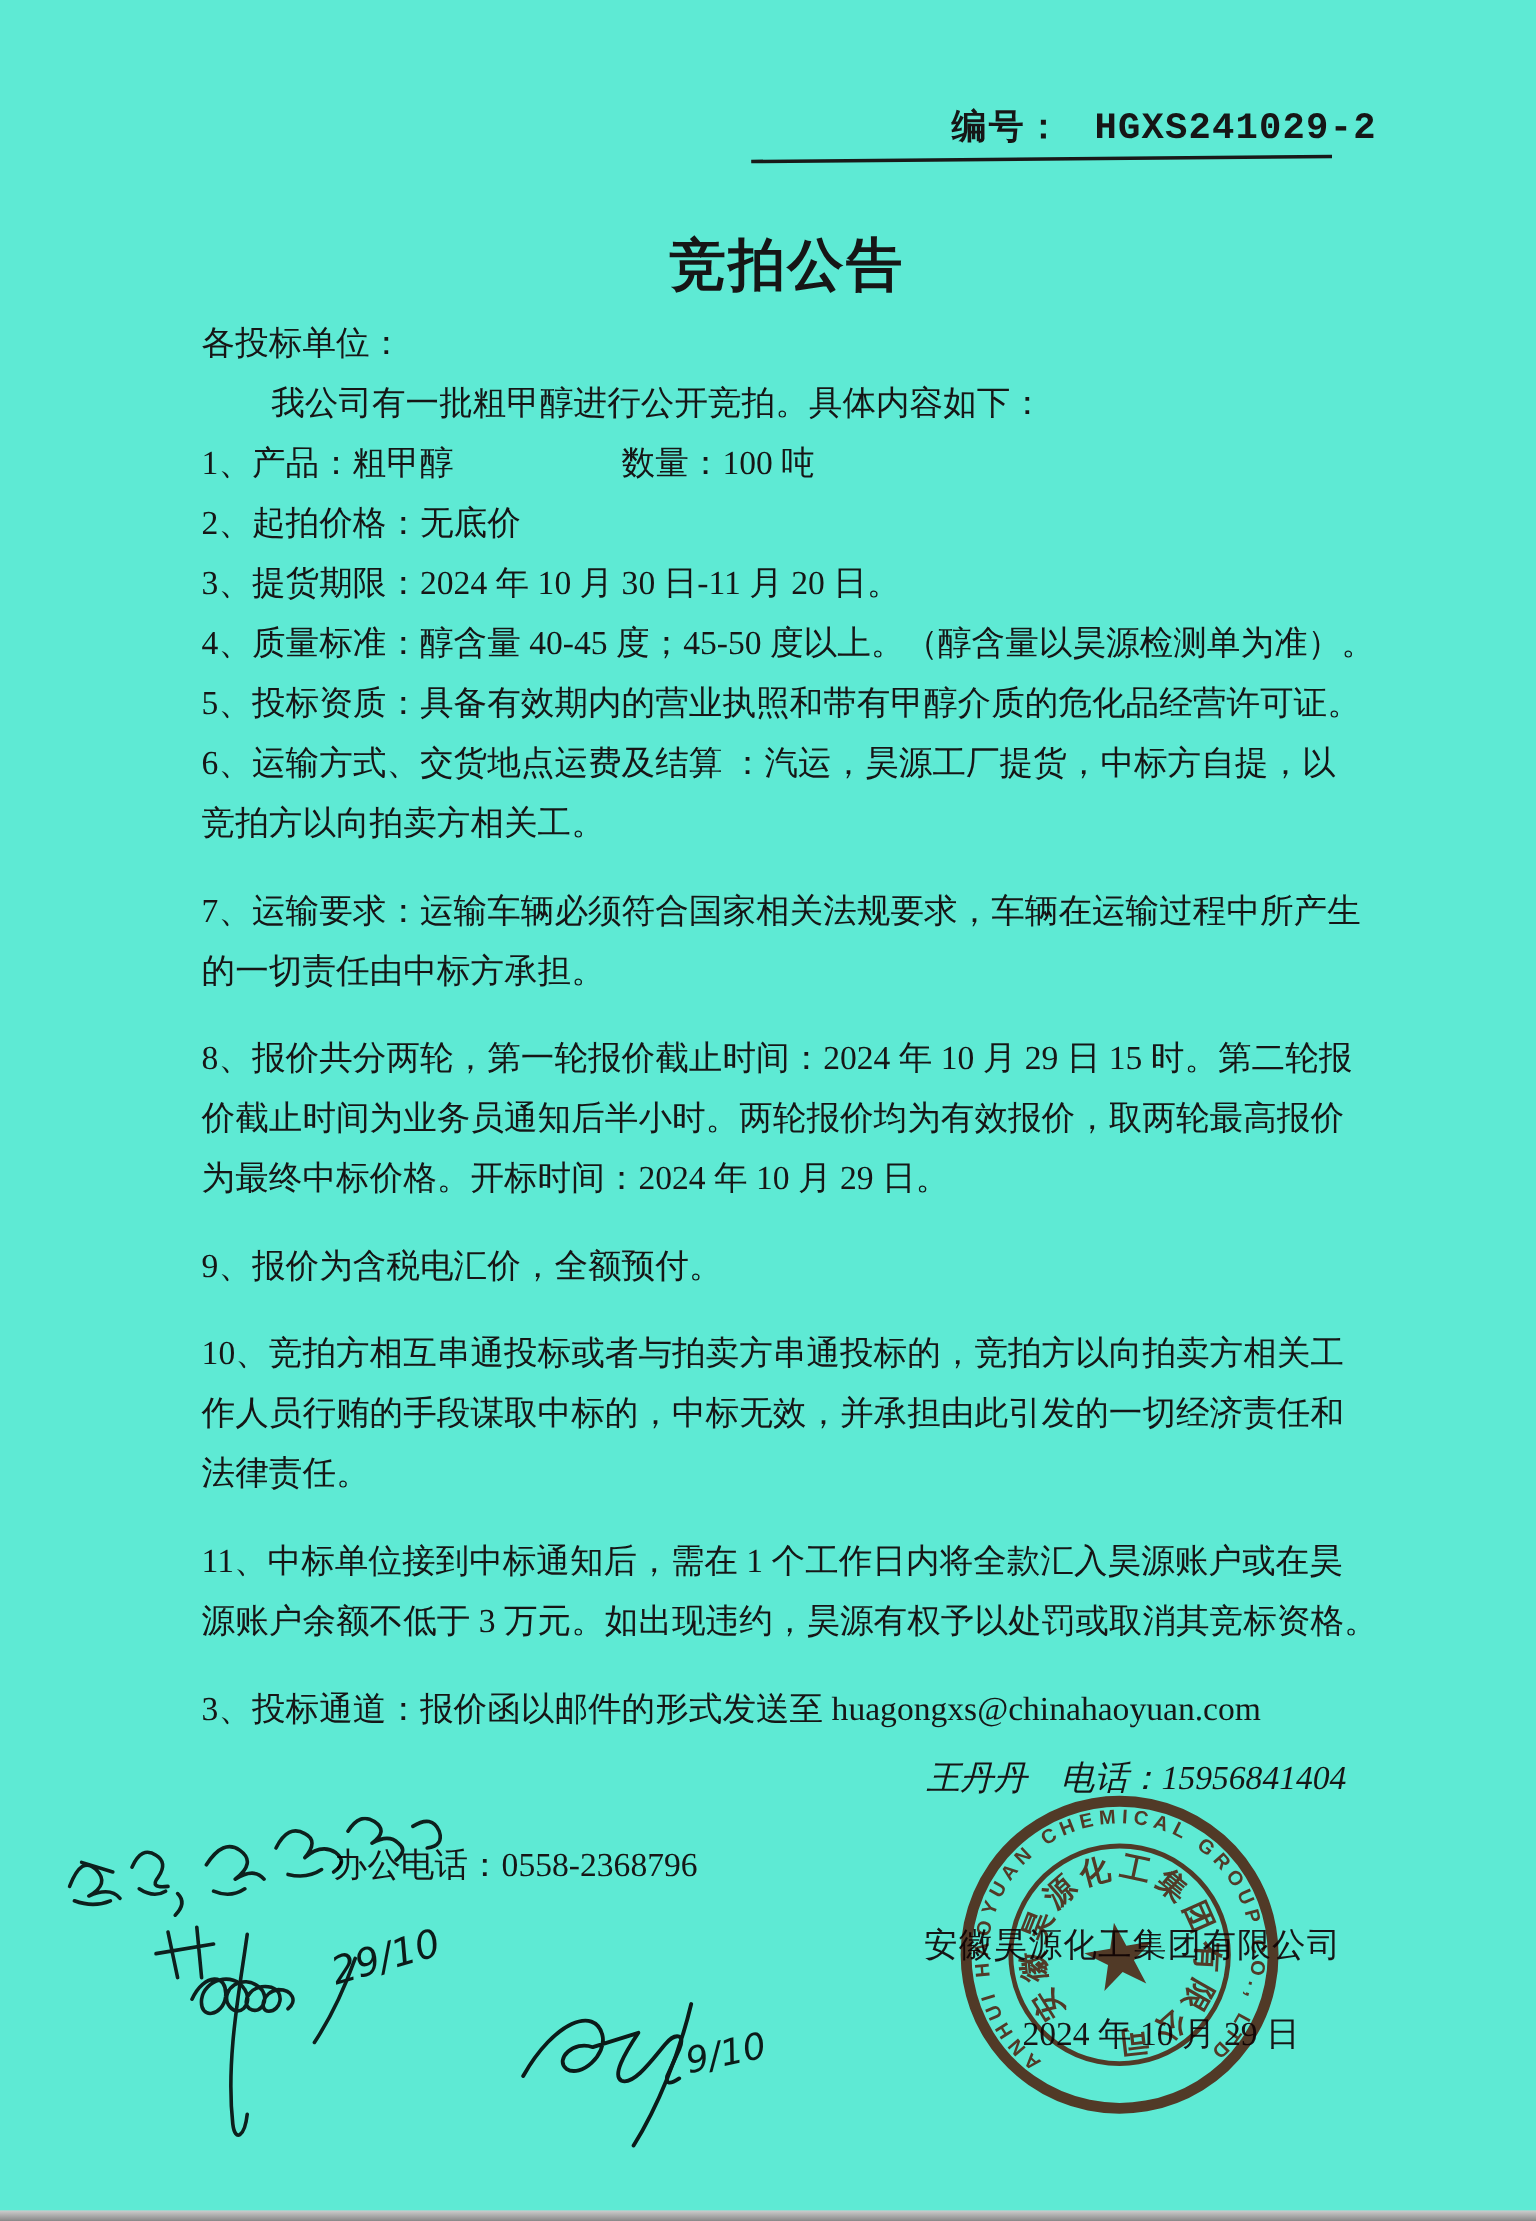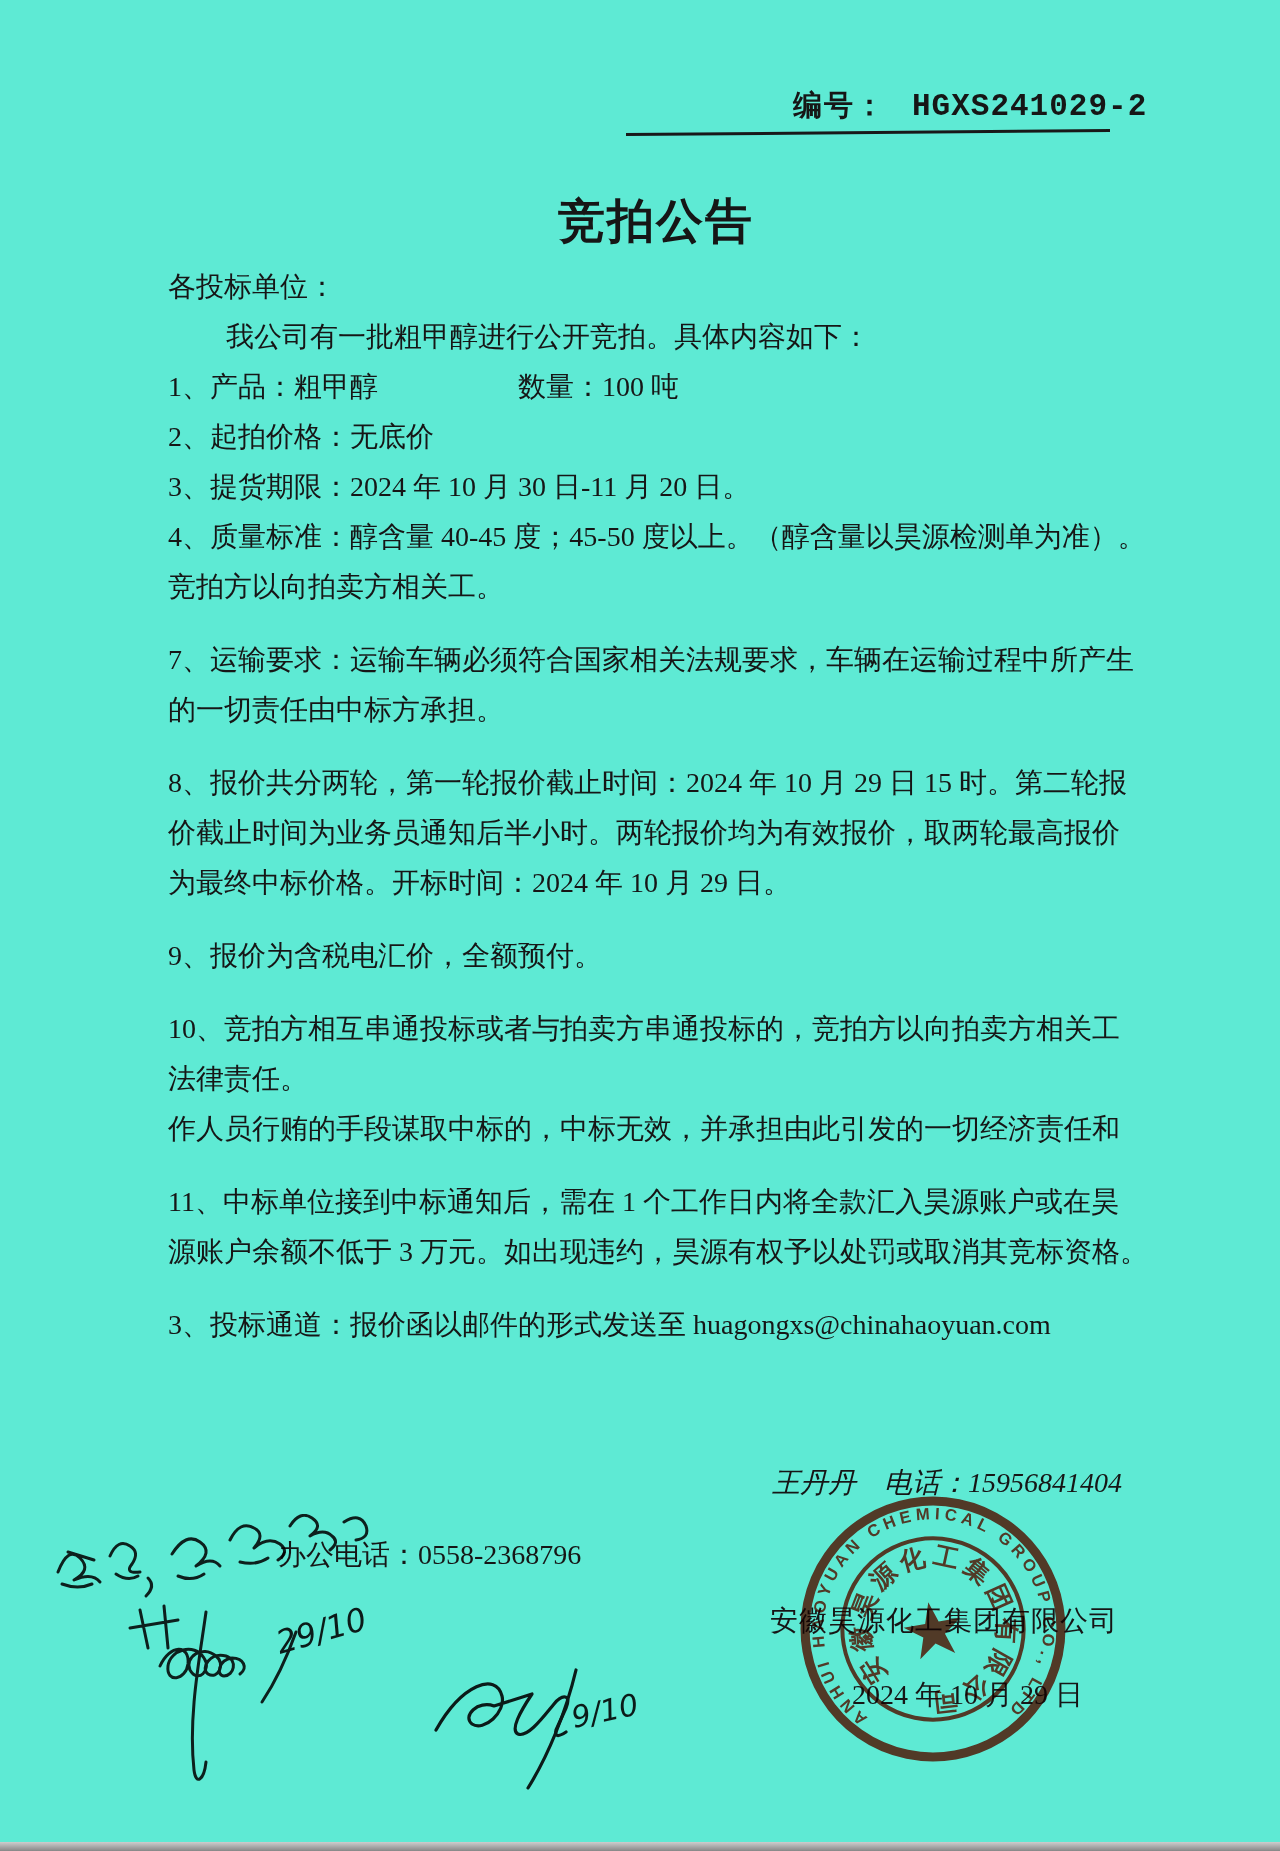--- a/index.html
+++ b/index.html
@@ -44,30 +44,32 @@
 
   <div class="title">竞拍公告</div>
 
   <div class="body">
     <div class="line">各投标单位：</div>
     <div class="line indent">我公司有一批粗甲醇进行公开竞拍。具体内容如下：</div>
     <div class="line">1、产品：粗甲醇　　　　　数量：100 吨</div>
     <div class="line">2、起拍价格：无底价</div>
     <div class="line">3、提货期限：2024 年 10 月 30 日-11 月 20 日。</div>
     <div class="line">4、质量标准：醇含量 40-45 度；45-50 度以上。（醇含量以昊源检测单为准）。</div>
+    <div class="line">5、投标资质：具备有效期内的营业执照和带有甲醇介质的危化品经营许可证。</div>
+    <div class="line">6、运输方式、交货地点运费及结算 ：汽运，昊源工厂提货，中标方自提，以</div>
     <div class="line">竞拍方以向拍卖方相关工。</div>
     <div class="line gap">7、运输要求：运输车辆必须符合国家相关法规要求，车辆在运输过程中所产生</div>
     <div class="line">的一切责任由中标方承担。</div>
     <div class="line gap">8、报价共分两轮，第一轮报价截止时间：2024 年 10 月 29 日 15 时。第二轮报</div>
     <div class="line">价截止时间为业务员通知后半小时。两轮报价均为有效报价，取两轮最高报价</div>
     <div class="line">为最终中标价格。开标时间：2024 年 10 月 29 日。</div>
     <div class="line gap">9、报价为含税电汇价，全额预付。</div>
     <div class="line gap">10、竞拍方相互串通投标或者与拍卖方串通投标的，竞拍方以向拍卖方相关工</div>
+    <div class="line">作人员行贿的手段谋取中标的，中标无效，并承担由此引发的一切经济责任和</div>
     <div class="line">法律责任。</div>
-    <div class="line">作人员行贿的手段谋取中标的，中标无效，并承担由此引发的一切经济责任和</div>
     <div class="line gap">11、中标单位接到中标通知后，需在 1 个工作日内将全款汇入昊源账户或在昊</div>
     <div class="line">源账户余额不低于 3 万元。如出现违约，昊源有权予以处罚或取消其竞标资格。</div>
     <div class="line gap">3、投标通道：报价函以邮件的形式发送至 huagongxs@chinahaoyuan.com</div>
   </div>
 
   <div class="contact-right">王丹丹　电话：15956841404</div>
   <div class="office">办公电话：0558-2368796</div>
 
   <div class="company">安徽昊源化工集团有限公司</div>
   <div class="sign-date">2024 年 10 月 29 日</div>

